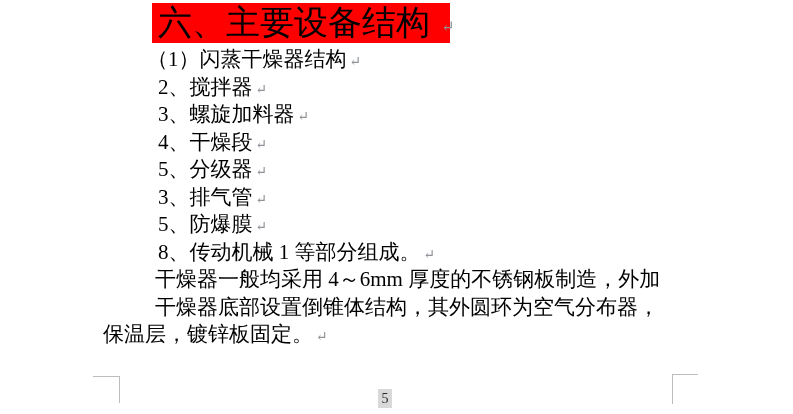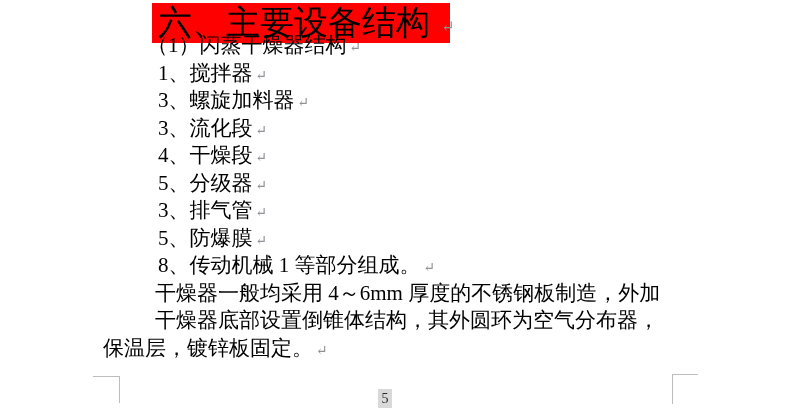--- a/index.html
+++ b/index.html
@@ -32,21 +32,21 @@
   .title-mark {
     position: absolute;
     left: 441px;
     top: 17px;
     font-size: 16px;
     color: #8f9296;
   }
   .doc-body {
     position: absolute;
     left: 103px;
-    top: 32px;
+    top: 46px;
     width: 620px;
     font-size: 21px;
   }
   .text-line {
     line-height: 27.5px;
     height: 27.5px;
     white-space: nowrap;
   }
   .indent-none  { padding-left: 0; }
   .indent-paren { padding-left: 44px; }
@@ -95,27 +95,24 @@
   <div class="title-block" style="background: rgb(255, 0, 0);">
     <span class="title-text">六、主要设备结构</span>
   </div>
   <span class="title-mark">↵</span>
 
   <div class="doc-body">
       <div class="text-line indent-paren">
       <span>（1）闪蒸干燥器结构</span><span class="pmark">↵</span>
     </div>
       <div class="text-line indent-list">
-      <span>1、搅拌器</span><span class="pmark">↵</span>
+      <span>2、搅拌器</span><span class="pmark">↵</span>
     </div>
       <div class="text-line indent-list">
       <span>3、螺旋加料器</span><span class="pmark">↵</span>
-    </div>
-      <div class="text-line indent-list">
-      <span>3、流化段</span><span class="pmark">↵</span>
     </div>
       <div class="text-line indent-list">
       <span>4、干燥段</span><span class="pmark">↵</span>
     </div>
       <div class="text-line indent-list">
       <span>5、分级器</span><span class="pmark">↵</span>
     </div>
       <div class="text-line indent-list">
       <span>3、排气管</span><span class="pmark">↵</span>
     </div>

